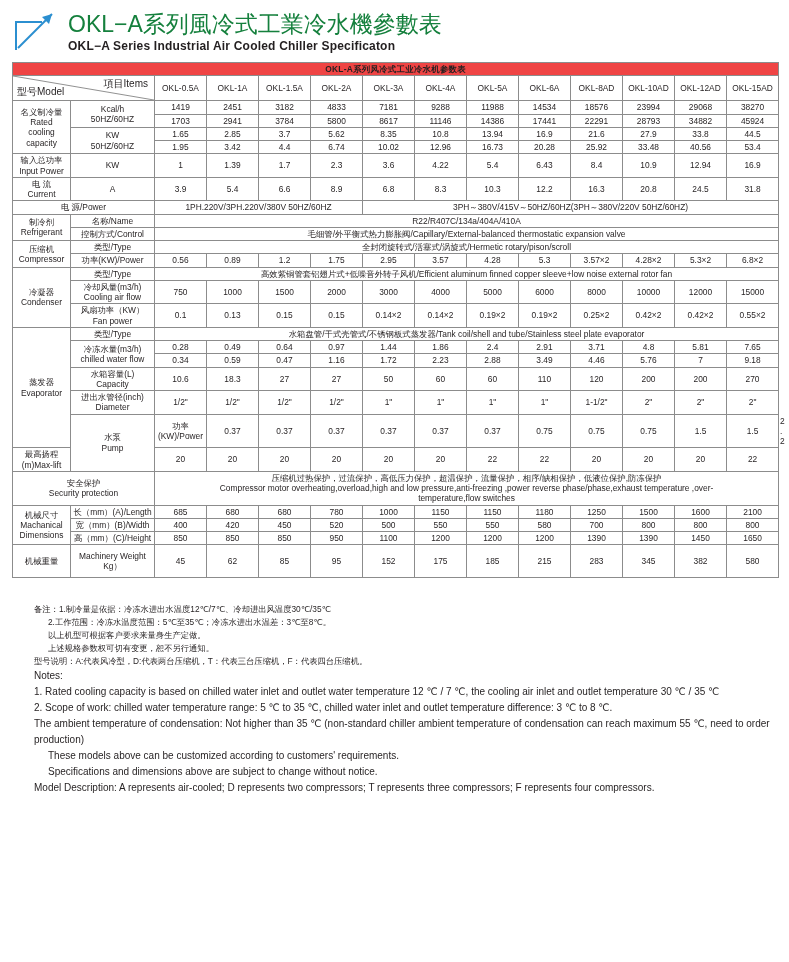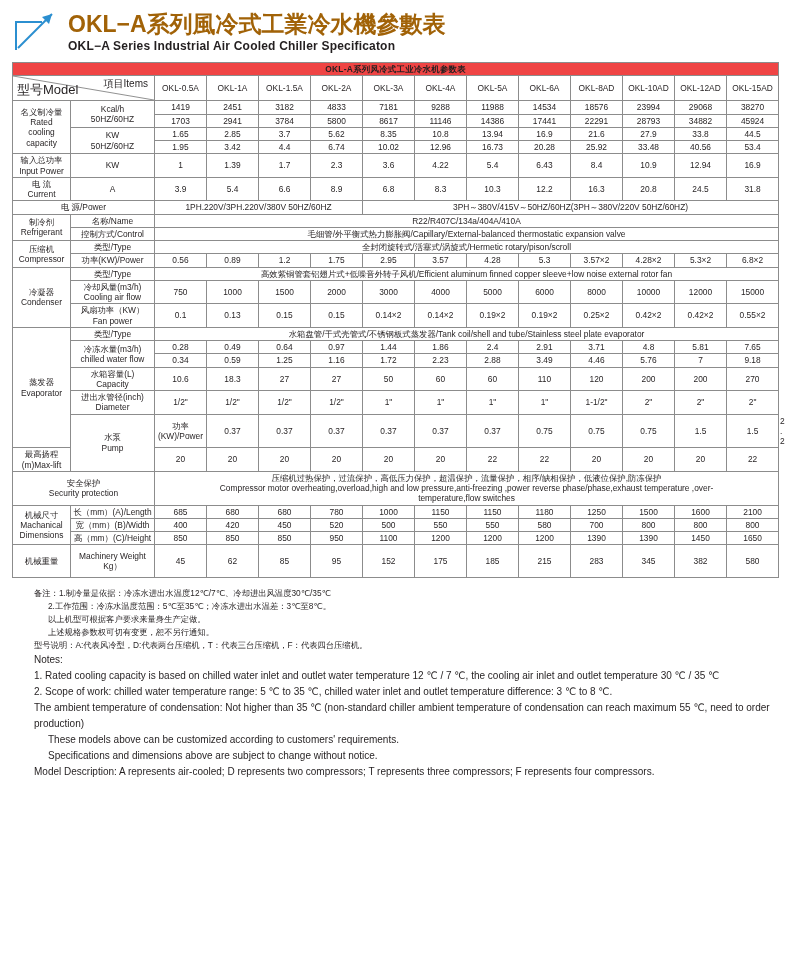--- a/index.html
+++ b/index.html
@@ -9,21 +9,21 @@
     font-family:"Liberation Sans","DejaVu Sans",sans-serif;
     color:#231f20;
     -webkit-font-smoothing:antialiased;
   }
   .page{width:789px;box-sizing:border-box;padding:10px 12px 8px 12px;}
 
   
   .header{display:flex;align-items:flex-start;gap:10px;margin-bottom:8px;}
   .logo{width:46px;height:44px;flex:0 0 46px;position:relative;}
   .titles{padding-top:2px;}
-  .title-cn{font-size:23px;font-weight:bold;letter-spacing:0px;line-height:1.05;color:#a16207;}
+  .title-cn{font-size:23px;font-weight:normal;letter-spacing:0px;line-height:1.05;color:#15803d;}
   .title-en{font-size:12px;font-weight:bold;color:#231f20;line-height:1.2;margin-top:3px;letter-spacing:0.2px;}
 
   
   table.spec{border-collapse:collapse;width:765px;table-layout:fixed;}
   table.spec td,table.spec th{
     border:1px solid #8c8c8c;
     font-size:8.4px;
     text-align:center;
     vertical-align:middle;
     padding:1px 1px;
@@ -38,28 +38,28 @@
     font-weight:bold;
     padding:4px 0;
     letter-spacing:0.3px;
     border:1px solid #0a9fd8;
   }
   .rowlabel{font-size:8.6px;line-height:1.3;}
   .grp{font-size:9px;line-height:1.35;}
   .modelhdr td{font-size:9px;font-weight:normal;height:22px;}
   .corner{position:relative;padding:0;height:26px;}
   .corner .diag{position:absolute;left:0;top:0;width:100%;height:100%;}
-  .corner .tl{position:absolute;left:4px;bottom:2px;font-size:13px;}
+  .corner .tl{position:absolute;left:4px;bottom:2px;font-size:10px;}
   .corner .br{position:absolute;right:6px;top:2px;font-size:10px;}
   .wide{font-size:8.4px;}
   .security{font-size:8.2px;line-height:1.45;text-align:left;padding:2px 4px;margin-left:32px;}
   .security .c{display:block;}
 
   
-  .notes{margin-top:9px;font-size:8.3px;line-height:1.55;color:#231f20;padding-left:22px;}
+  .notes{margin-top:25px;font-size:8.3px;line-height:1.55;color:#231f20;padding-left:22px;}
   .notes .ind1{padding-left:14px;}
   .notes .en{font-size:10px;line-height:1.6;}
   .notes p{margin:0;}
 </style>
 </head>
 <body>
 
 <div class="page">
 
   <div class="header">
@@ -342,21 +342,21 @@
       <td>2.4</td>
       <td>2.91</td>
       <td>3.71</td>
       <td>4.8</td>
       <td>5.81</td>
       <td>7.65</td>
     </tr>
     <tr>
       <td>0.34</td>
       <td>0.59</td>
-      <td>1.25</td>
+      <td>0.47</td>
       <td>1.16</td>
       <td>1.72</td>
       <td>2.23</td>
       <td>2.88</td>
       <td>3.49</td>
       <td>4.46</td>
       <td>5.76</td>
       <td>7</td>
       <td>9.18</td>
     </tr>

